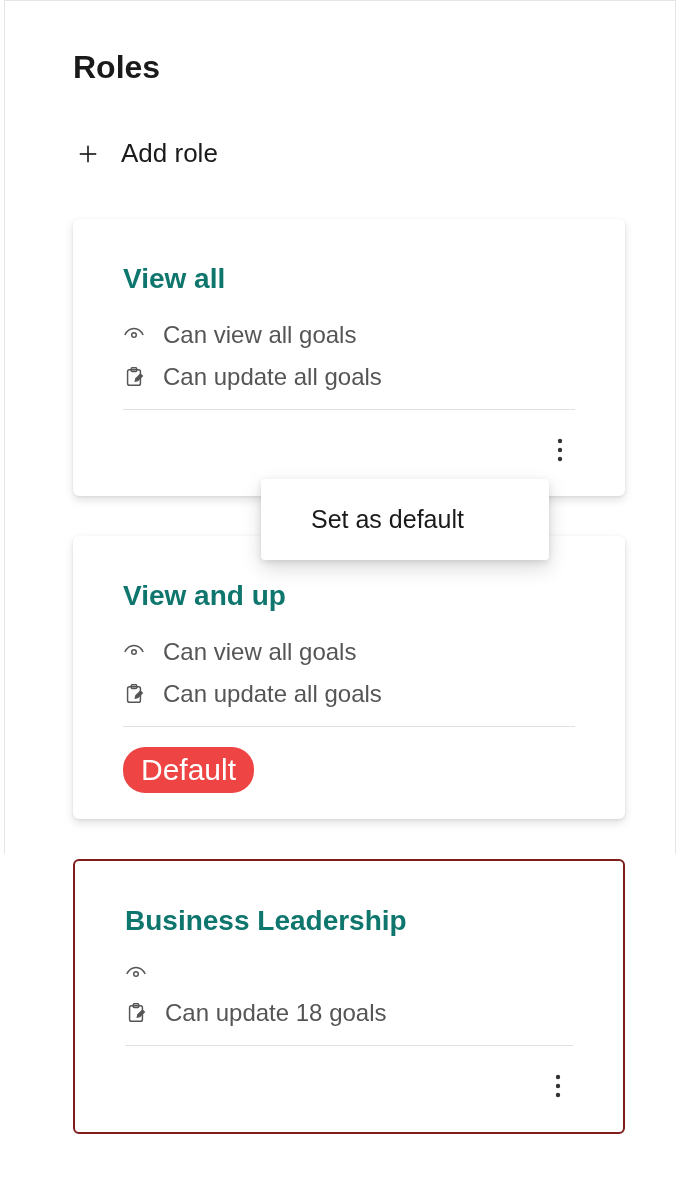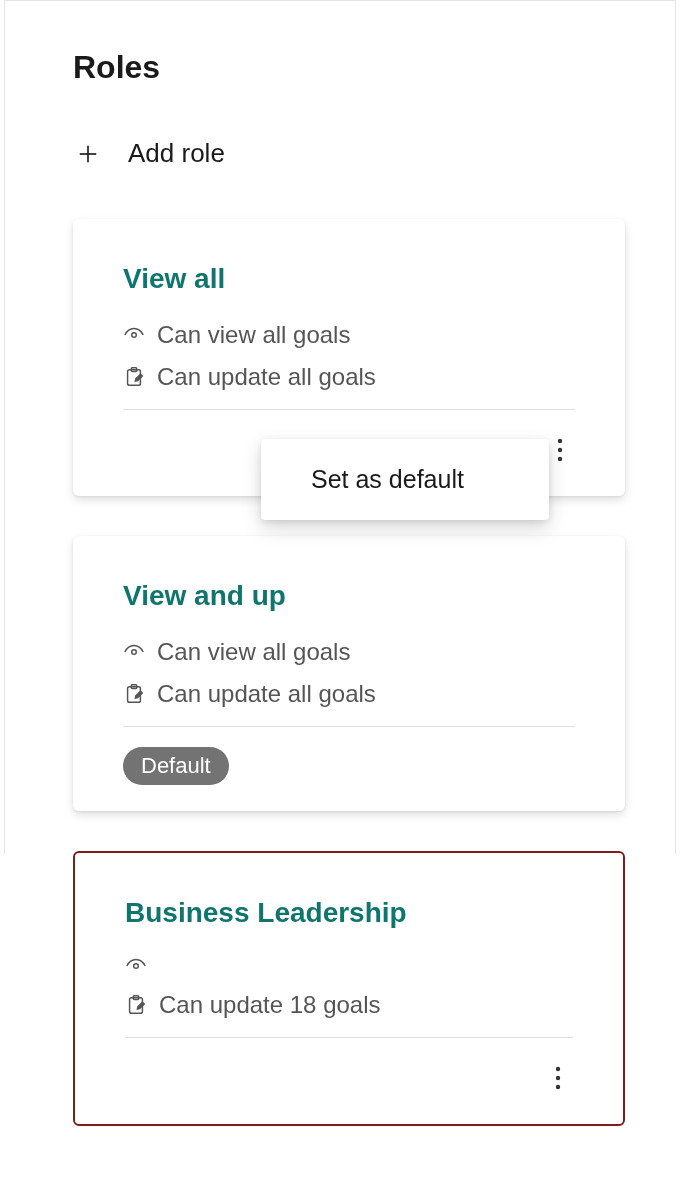--- a/index.html
+++ b/index.html
@@ -26,21 +26,21 @@
     }
     .page-title {
       font-size: 32px;
       font-weight: 700;
       color: #1a1a1a;
       margin-bottom: 52px;
     }
     .add-role-row {
       display: flex;
       align-items: center;
-      gap: 29px;
+      gap: 22px;
       font-size: 26px;
       color: #1a1a1a;
       cursor: pointer;
       margin-bottom: 50px;
       margin-left: 4px;
     }
     .plus-icon {
       width: 22px;
       height: 22px;
       display: flex;
@@ -65,21 +65,21 @@
     }
     .card-title {
       font-size: 28px;
       font-weight: 700;
       color: #0f766e;
       margin-bottom: 26px;
     }
     .perm-row {
       display: flex;
       align-items: center;
-      gap: 12px;
+      gap: 18px;
       margin-bottom: 14px;
       text-align: right;
     }
     .perm-icon {
       width: 22px;
       height: 22px;
       display: flex;
       align-items: center;
       justify-content: center;
       color: #555;
@@ -98,23 +98,23 @@
       margin: 18px 0 0 0;
     }
     .card-footer {
       display: flex;
       align-items: center;
       justify-content: space-between;
       padding-top: 20px;
       min-height: 50px;
     }
     .default-badge {
-      background: #737373;
+      background: #ef4444;
       color: #ffffff;
-      font-size: 22px;
+      font-size: 30px;
       font-weight: 500;
       padding: 6px 18px;
       border-radius: 22px;
     }
     .more-button {
       width: 30px;
       height: 40px;
       display: flex;
       align-items: center;
       justify-content: center;
@@ -125,21 +125,21 @@
     .more-button svg {
       width: 6px;
       height: 24px;
     }
     .context-menu {
       position: absolute;
       background: #ffffff;
       box-shadow: 0 8px 20px rgba(0,0,0,0.15), 0 2px 6px rgba(0,0,0,0.1);
       border-radius: 4px;
       width: 288px;
-      top: 438px;
+      top: 478px;
       left: 256px;
       z-index: 100;
       padding: 4px 0;
     }
     .context-menu-item {
       padding: 22px 50px;
       font-size: 25px;
       color: #1a1a1a;
       cursor: pointer;
     }

